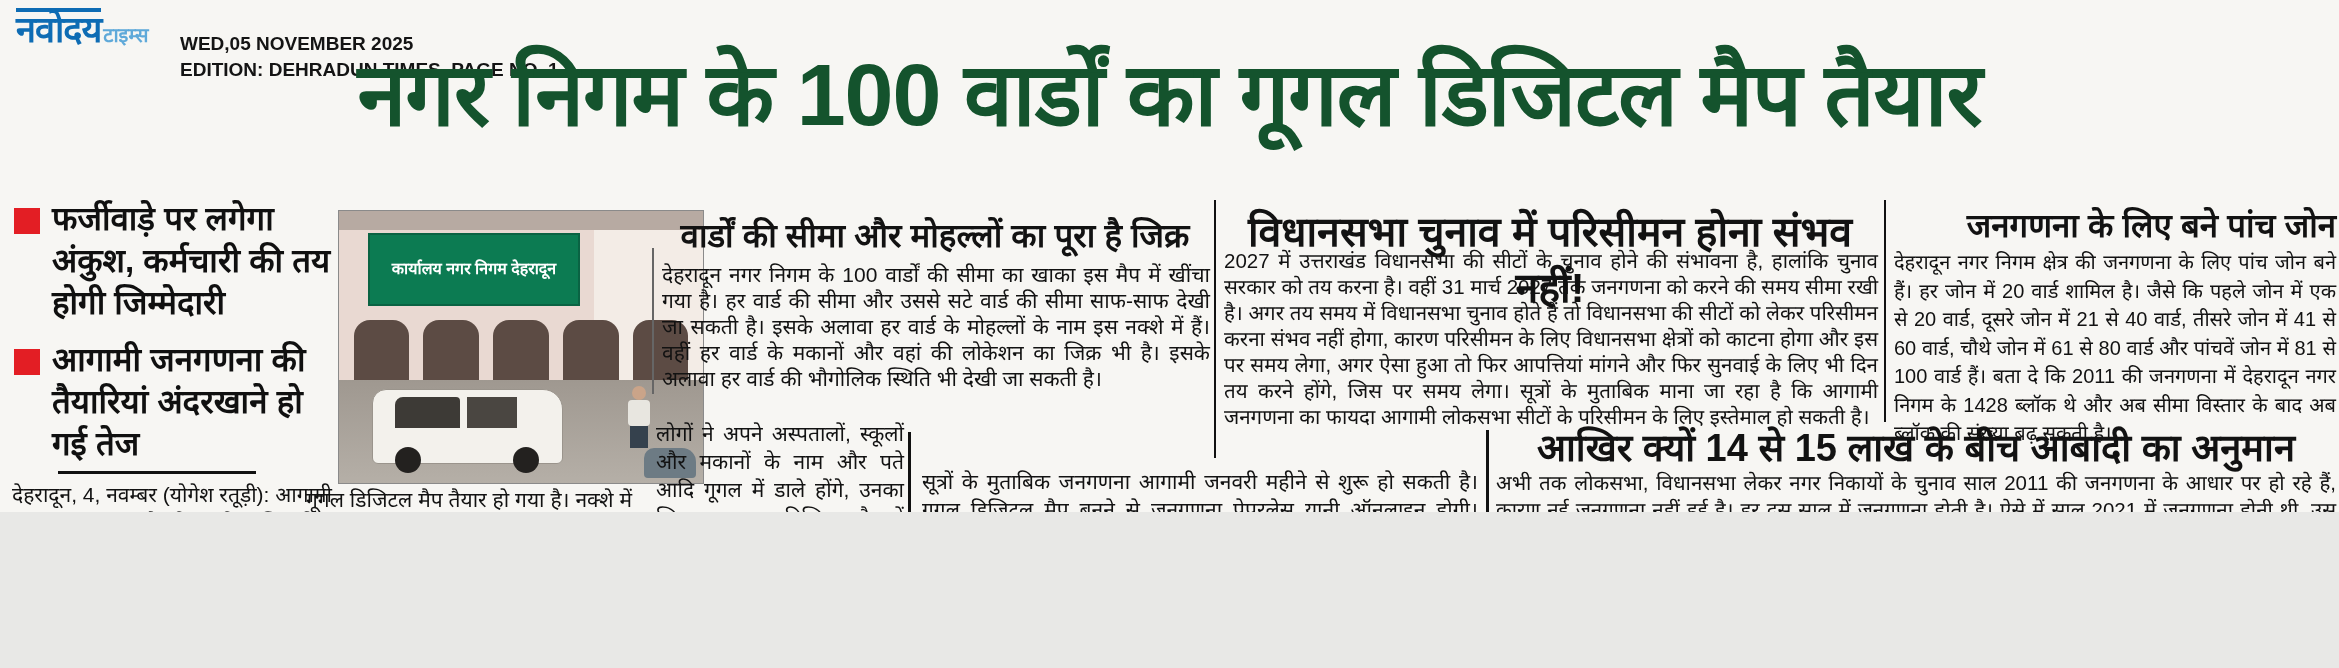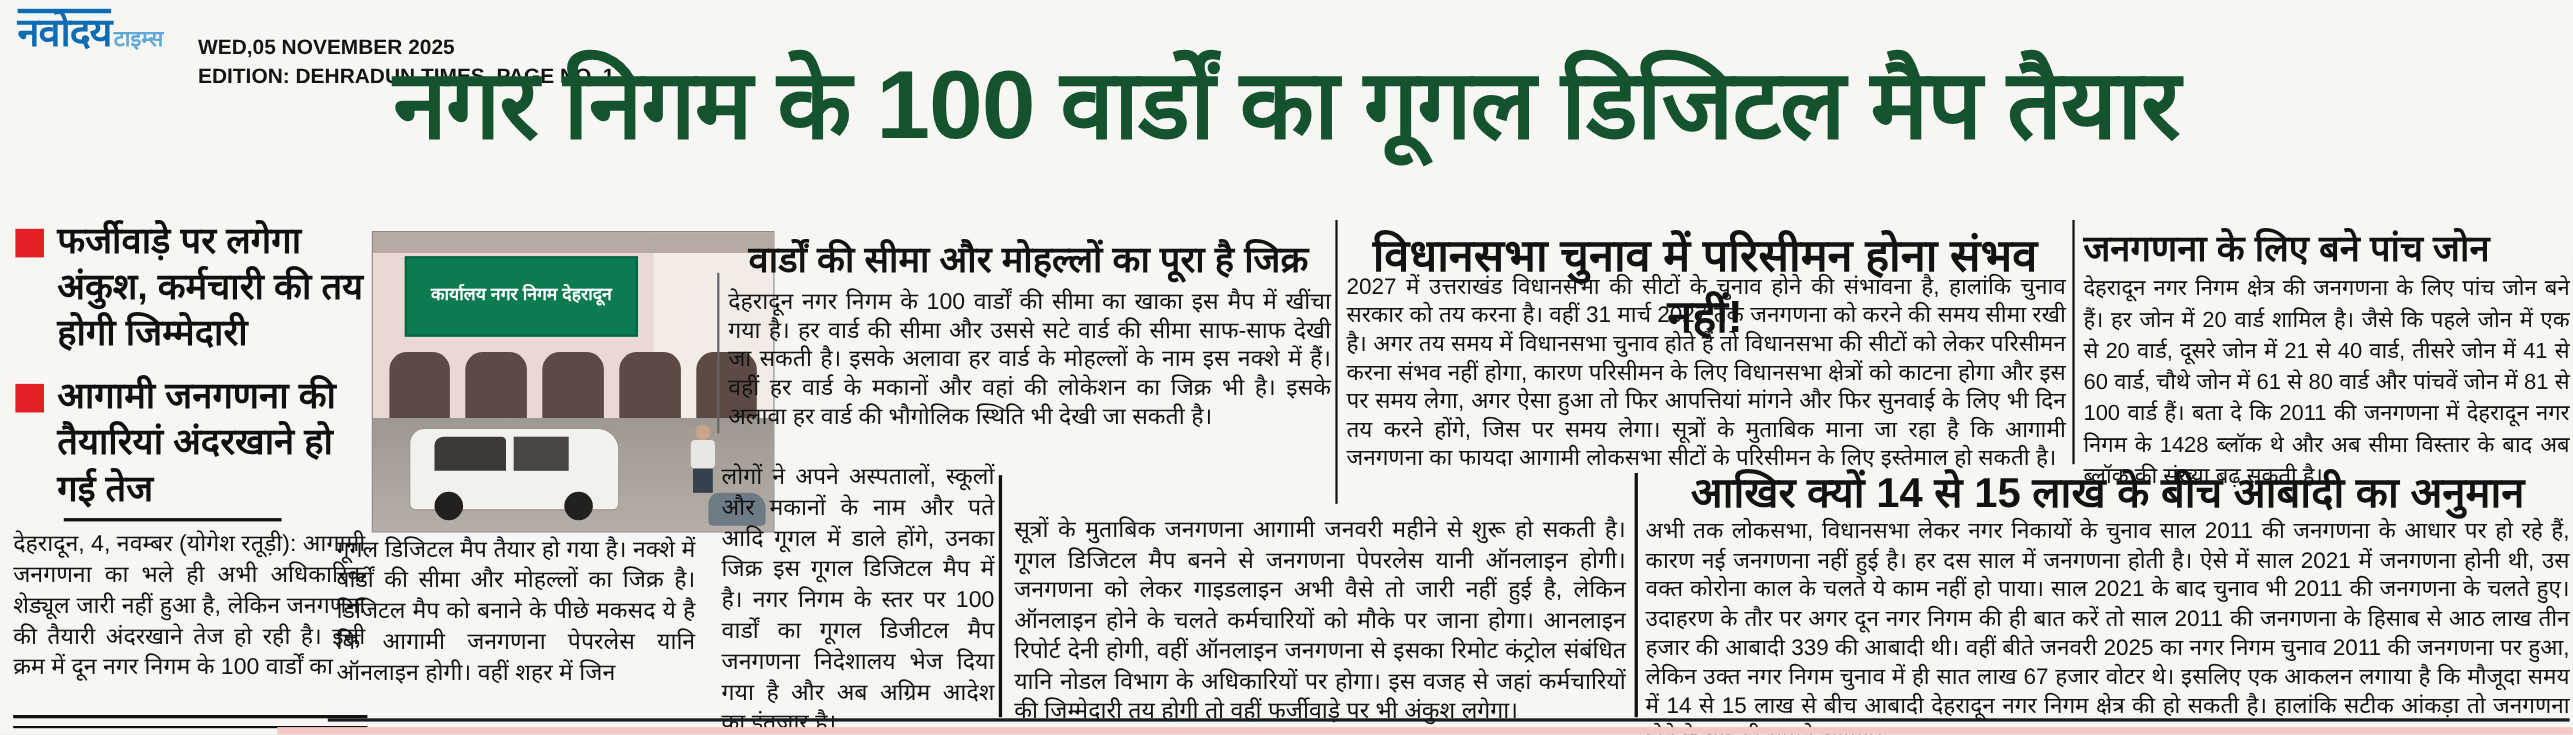--- a/index.html
+++ b/index.html
@@ -1,16 +1,16 @@
 <!DOCTYPE html>
 <html><head>
 <meta charset="utf-8">
 <style>
   html,body{margin:0;padding:0;background:#e8e8e6;}
-  .page{position:relative;width:2339px;height:668px;background:#f7f6f3;overflow:hidden;
+  .page{position:relative;width:2339px;height:512px;background:#f7f6f3;overflow:hidden;
         font-family:"Liberation Sans","DejaVu Sans",sans-serif;color:#121212;}
   
   .logo{position:absolute;left:16px;top:8px;display:flex;align-items:baseline;gap:2px;}
   .logo-main{font-size:36px;font-weight:bold;color:#0e6cb4;letter-spacing:-1px;border-top:4px solid #0e6cb4;line-height:1.0;}
   .logo-sub{font-size:20px;font-weight:bold;color:#5fa9d9;}
   .dateline{position:absolute;left:180px;top:7px;font-size:19px;font-weight:bold;line-height:1.35;color:#141414;margin-top:24px;}
   
   .headline{position:absolute;left:0;top:44px;width:2339px;text-align:center;font-weight:bold;
             font-size:88px;line-height:1.15;white-space:nowrap;color:#14532d;letter-spacing:-1px;}
   
@@ -47,21 +47,21 @@
   
   .wards-rule{position:absolute;left:652px;top:248px;height:146px;border-left:2px solid #666;}
   .wards-h{position:absolute;left:660px;top:212px;width:550px;text-align:center;font-size:33px;font-weight:bold;}
   .wards-b{position:absolute;left:662px;top:262px;width:548px;font-size:21px;line-height:26px;text-align:justify;}
   
   .vr-1{position:absolute;left:1214px;top:200px;height:258px;border-left:2px solid #111;}
   .vidh-h{position:absolute;left:1224px;top:202px;width:652px;text-align:center;font-size:41px;font-weight:bold;}
   .vidh-b{position:absolute;left:1224px;top:248px;width:654px;font-size:20.5px;line-height:26px;text-align:justify;}
   
   .vr-2{position:absolute;left:1884px;top:200px;height:222px;border-left:2px solid #111;}
-  .zones-h{position:absolute;left:1894px;top:202px;width:442px;text-align:left;font-size:33px;font-weight:bold;}
+  .zones-h{position:absolute;left:1894px;top:202px;width:442px;text-align:right;font-size:33px;font-weight:bold;}
   .zones-b{position:absolute;left:1894px;top:248px;width:442px;font-size:20px;line-height:28.5px;text-align:justify;}
   
   .vr-3{position:absolute;left:908px;top:432px;height:220px;border-left:3px solid #111;}
   .paper-h{position:absolute;left:930px;top:416px;width:540px;text-align:center;font-size:38px;font-weight:bold;}
   .paper-b{position:absolute;left:922px;top:468px;width:556px;font-size:21px;line-height:27.5px;text-align:justify;}
   
   .vr-4{position:absolute;left:1486px;top:430px;height:222px;border-left:3px solid #111;}
   .pop-h{position:absolute;left:1496px;top:420px;width:840px;text-align:center;font-size:38px;font-weight:bold;white-space:nowrap;}
   .pop-b{position:absolute;left:1496px;top:470px;width:840px;font-size:20.5px;line-height:26.5px;text-align:justify;}
   

